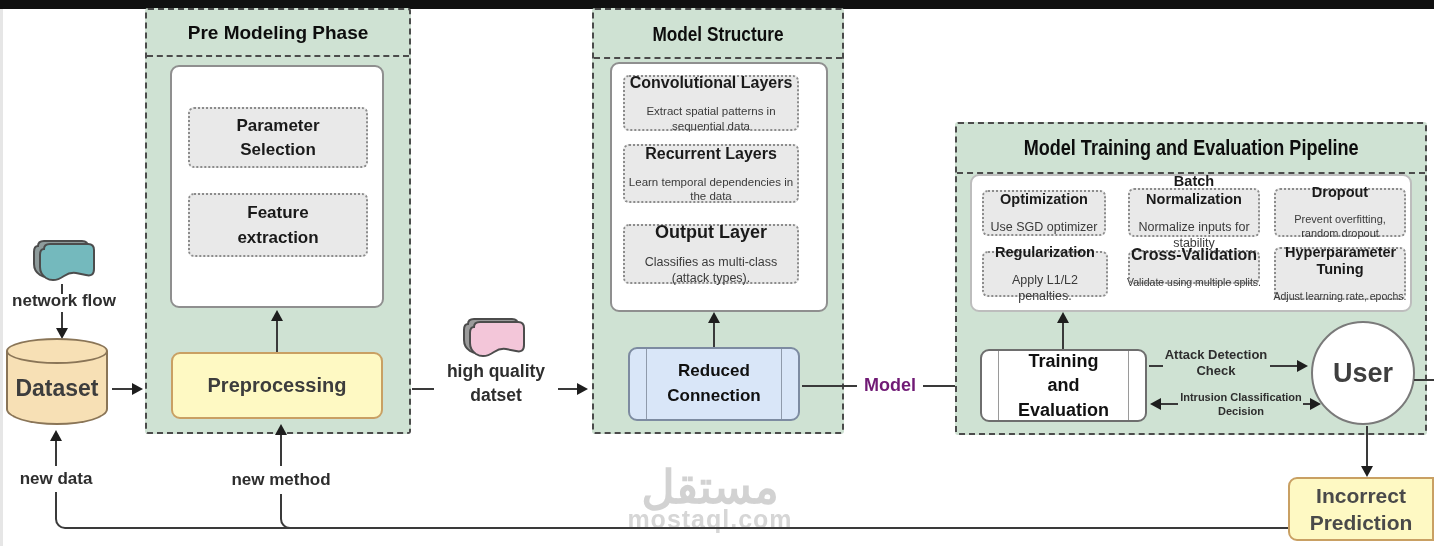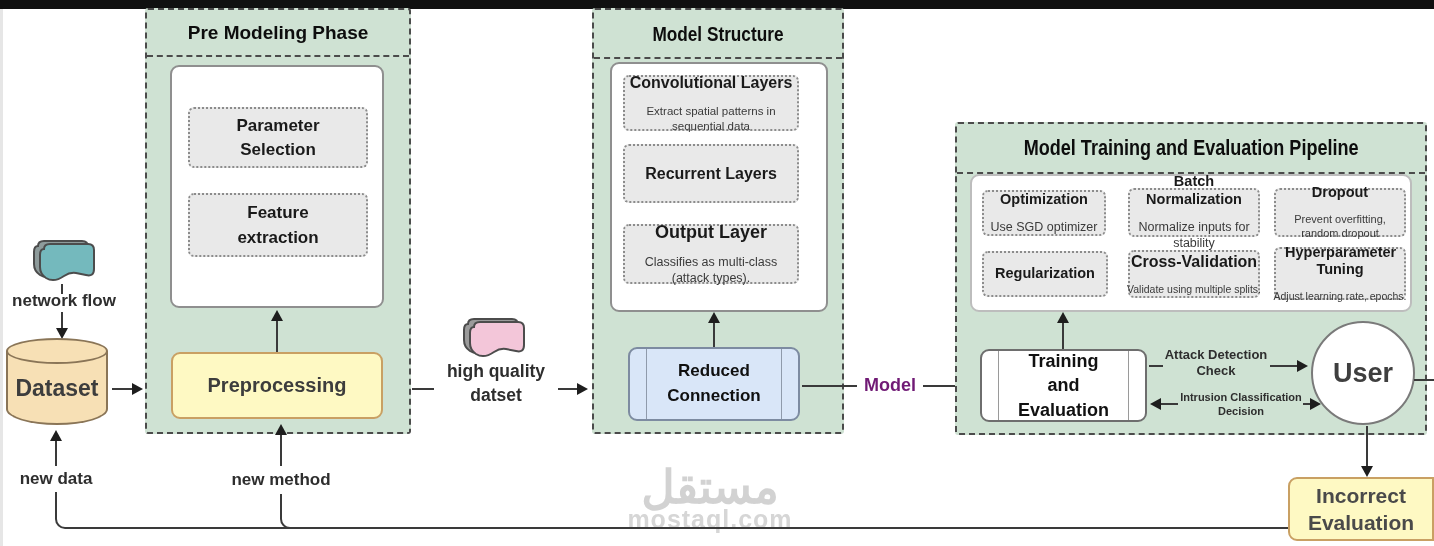--- a/index.html
+++ b/index.html
@@ -118,20 +118,21 @@
       <span class="cond">Model Structure</span>
     </div>
   </div>
   <div class="whitebox" style="left:610px;top:62px;width:218px;height:250px;"></div>
   <div class="graybox" style="left:623px;top:75px;width:176px;height:56px;">
     <span class="t">Convolutional Layers</span>
     <span class="d">Extract spatial patterns in sequential data</span>
   </div>
   <div class="graybox" style="left:623px;top:144px;width:176px;height:59px;">
     <span class="t">Recurrent Layers</span>
+    <span class="d">Learn temporal dependencies in the data</span>
   </div>
   <div class="graybox" style="left:623px;top:224px;width:176px;height:60px;">
     <span class="t" style="font-size:18px;">Output Layer</span>
     <span class="d" style="font-size:12.5px;">Classifies as multi-class (attack types).</span>
   </div>
   <div class="ln" style="left:713px;top:320px;width:2px;height:28px;"></div>
   <div class="ah u" style="left:708px;top:312px;"></div>
   <div class="procbox bluebox" style="left:628px;top:347px;width:172px;height:74px;font-size:17px;line-height:1.45;">
     <span style="width:130px;">Reduced Connection</span>
   </div>
@@ -154,22 +155,23 @@
   <div class="graybox tech" style="left:1128px;top:188px;width:132px;height:49px;">
     <span class="t">Batch Normalization</span>
     <span class="d">Normalize inputs for stability</span>
   </div>
   <div class="graybox tech" style="left:1274px;top:188px;width:132px;height:49px;">
     <span class="t">Dropout</span>
     <span class="d" style="font-size:11px;">Prevent overfitting, random dropout</span>
   </div>
   <div class="graybox tech" style="left:982px;top:251px;width:126px;height:46px;">
     <span class="t">Regularization</span>
-  </div>
-  <div class="graybox tech" style="left:1128px;top:250px;width:132px;height:48px;">
+    <span class="d">Apply L1/L2 penalties.</span>
+  </div>
+  <div class="graybox tech" style="left:1128px;top:250px;width:132px;height:34px;">
     <span class="t" style="font-size:16px;">Cross-Validation</span>
     <span class="d nowrap" style="font-size:10.5px;">Validate using multiple splits.</span>
   </div>
   <div class="graybox tech" style="left:1274px;top:247px;width:132px;height:53px;">
     <span class="t" style="width:110px;">Hyperparameter Tuning</span>
     <span class="d nowrap" style="font-size:10.5px;">Adjust learning rate, epochs.</span>
   </div>
 
   <div class="ln" style="left:1062px;top:320px;width:2px;height:29px;"></div>
   <div class="ah u" style="left:1057px;top:312px;"></div>
@@ -190,15 +192,15 @@
 
   <div class="circle" style="left:1311px;top:321px;width:104px;height:104px;">
     <span>User</span>
   </div>
   <div class="ln" style="left:1414px;top:379px;width:20px;height:2px;"></div>
 
   <div class="ln" style="left:1366px;top:426px;width:2px;height:42px;"></div>
   <div class="ah d" style="left:1361px;top:466px;"></div>
 
   <div class="orangebox" style="left:1288px;top:477px;width:146px;height:64px;font-size:21px;color:#4a4a4a;line-height:1.3;border-radius:9px 0 0 9px;">
-    <span style="width:120px;">Incorrect Evaluation</span>
+    <span style="width:120px;">Incorrect Prediction</span>
   </div>
 </div>
 
 </body></html>

